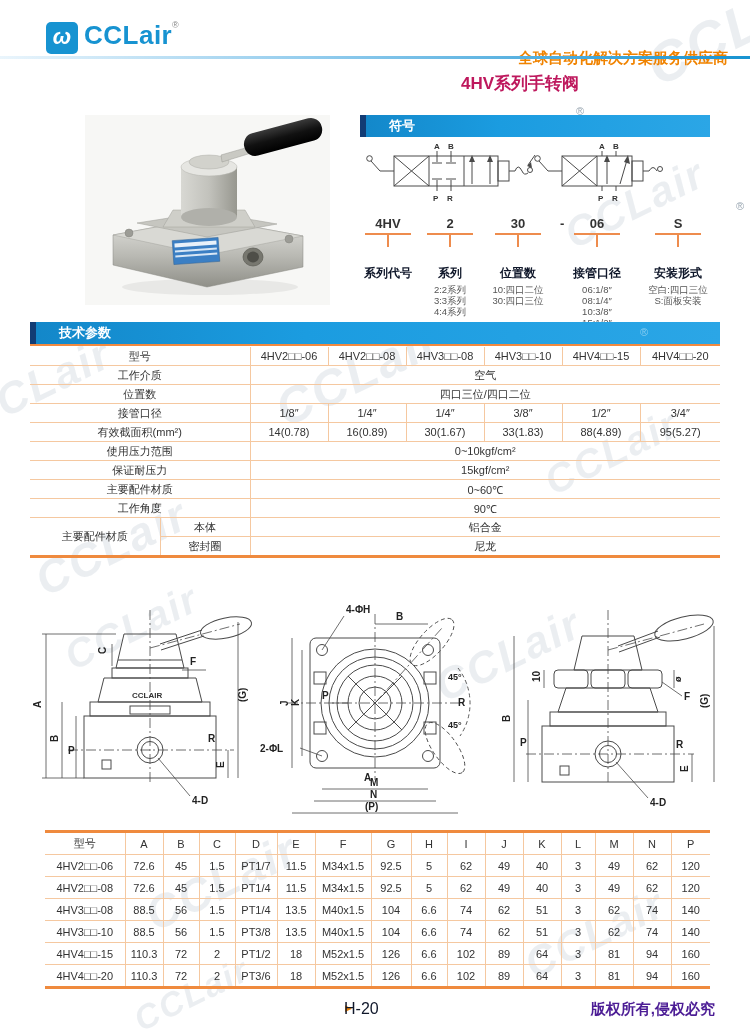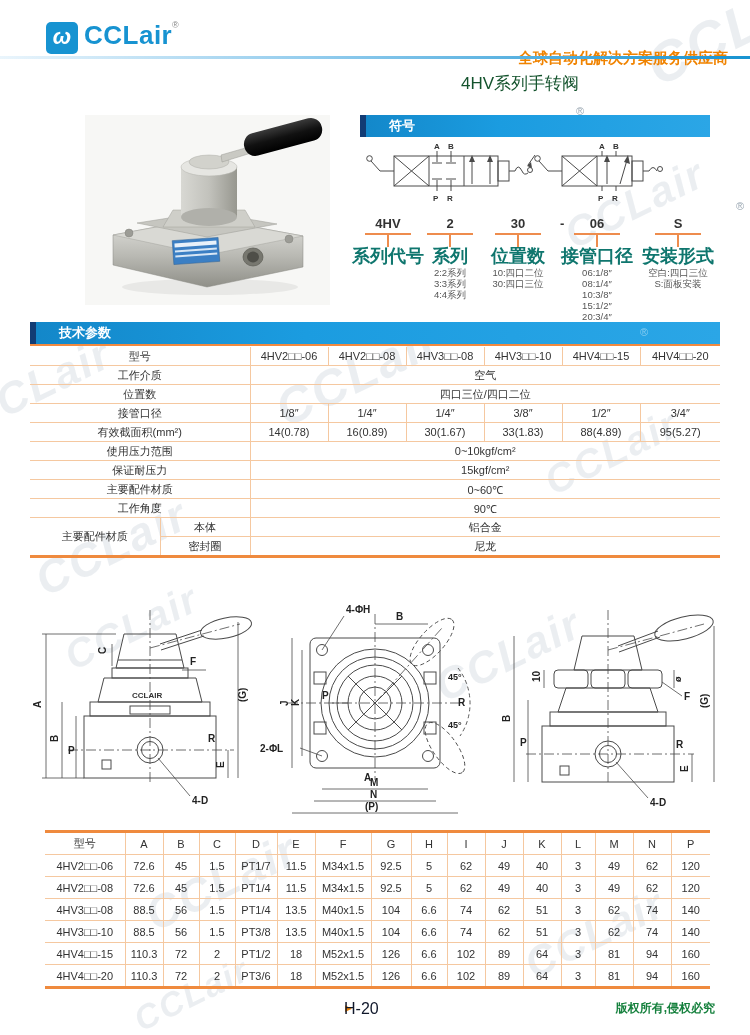--- a/index.html
+++ b/index.html
@@ -9,37 +9,37 @@
   .logo-box{position:absolute;left:46px;top:22px;width:32px;height:32px;background:#1793d1;
             border-radius:5px;color:#fff;font-size:22px;font-style:italic;font-weight:bold;
             text-align:center;line-height:30px;}
   .logo-text{position:absolute;left:84px;top:20px;font-size:26px;font-weight:bold;color:#1793d1;
              letter-spacing:.5px;}
   .logo-reg{position:absolute;left:172px;top:20px;font-size:9px;color:#888;}
   .slogan{position:absolute;right:22px;top:33px;font-size:15px;font-weight:bold;color:#f08300;margin-top:16px;}
   .header-rule{position:absolute;left:0;top:56px;width:750px;height:3px;
                background:linear-gradient(90deg,#eaf5fc,#8cc9ec 45%,#1793d1);}
   .title{position:absolute;left:295px;top:72px;width:450px;text-align:center;
-         font-size:17px;font-weight:normal;color:#14532d;}
+         font-size:17px;font-weight:bold;color:#be185d;}
   
   .secbar{position:absolute;height:22px;background:linear-gradient(90deg,#1387c9,#1b9ce0 40%,#2ba6e6);
           color:#fff;font-size:13px;font-weight:bold;line-height:22px;padding-left:29px;
           box-sizing:border-box;}
   .secbar::before{content:"";position:absolute;left:0;top:0;width:6px;height:22px;background:#123c74;}
   .orange-rule{position:absolute;height:2px;background:#f28a3f;}
   .ghost-reg{position:absolute;font-size:11px;color:#9aa7b2;}
   .ghost-reg.onbar{color:#86cdf0;}
   
   .og{position:absolute;text-align:center;}
   .og-code{font-size:13px;font-weight:bold;color:#333;height:16px;line-height:16px;}
   .og-dash{position:absolute;font-size:13px;font-weight:bold;color:#333;}
   .og-tee{position:relative;height:16px;}
   .og-tee .h{position:absolute;left:50%;transform:translateX(-50%);top:1px;width:46px;height:2px;background:#ee8c4d;}
   .og-tee .v{position:absolute;left:50%;transform:translateX(-50%);top:3px;width:2px;height:12px;background:#ee8c4d;}
-  .og-label{font-size:18px;font-weight:bold;color:#0f766e;height:15px;line-height:15px;margin-top:1px;}
+  .og-label{font-size:12px;font-weight:bold;color:#0f172a;height:15px;line-height:15px;margin-top:18px;}
   .og-opts{font-size:9.5px;color:#555;line-height:11px;margin-top:3px;}
   
   table{border-collapse:collapse;table-layout:fixed;}
   .tech{position:absolute;left:30px;top:347px;width:690px;border-bottom:3px solid #ef8a3e;}
   .tech td{border-bottom:1px solid #f5c8a0;border-right:1px solid #f5c8a0;font-size:11px;
            color:#333;text-align:center;height:18px;padding:0;overflow:hidden;}
   .tech td:last-child{border-right:none;}
   .dimt{position:absolute;left:45px;top:830px;width:665px;border-top:3px solid #ef8a3e;
         border-bottom:3px solid #ef8a3e;}
   .dimt th,.dimt td{border-bottom:1px solid #f5c8a0;border-right:1px solid #f5c8a0;font-size:11px;
@@ -54,21 +54,21 @@
   .draw .dim{stroke-width:.8;}
   .draw .fillh{fill:#4a4a4a;stroke:none;}
   .dtx{font:bold 10px "Liberation Sans",sans-serif;fill:#222;stroke:none !important;}
   .dtx9{font:bold 9px "Liberation Sans",sans-serif;fill:#222;stroke:none !important;}
   .dtx8{font:bold 8px "Liberation Sans",sans-serif;fill:#333;stroke:none !important;}
   
   .wm{position:absolute;color:#a8b6c4;opacity:.22;font-weight:bold;font-style:italic;
       letter-spacing:2px;transform:rotate(-26deg);pointer-events:none;white-space:nowrap;}
   .foot-mark{position:absolute;left:345px;top:1003px;font-size:9px;color:#f08300;}
   .foot-page{position:absolute;left:344px;top:1000px;font-size:16px;color:#0f172a;}
-  .foot-copy{position:absolute;right:35px;top:1000px;font-size:12px;font-weight:bold;color:#15803d;}
+  .foot-copy{position:absolute;right:35px;top:1000px;font-size:15px;font-weight:bold;color:#4c1d95;}
 </style>
 </head>
 <body>
 
 <div class="page">
 
   <div class="wm" style="left:640px;top:-6px;font-size:56px;">CCLair</div>
   <div class="wm" style="left:560px;top:180px;font-size:42px;">CCLair</div>
   <div class="wm" style="left:-40px;top:360px;font-size:44px;">CCLair</div>
   <div class="wm" style="left:270px;top:345px;font-size:50px;">CCLair</div>

